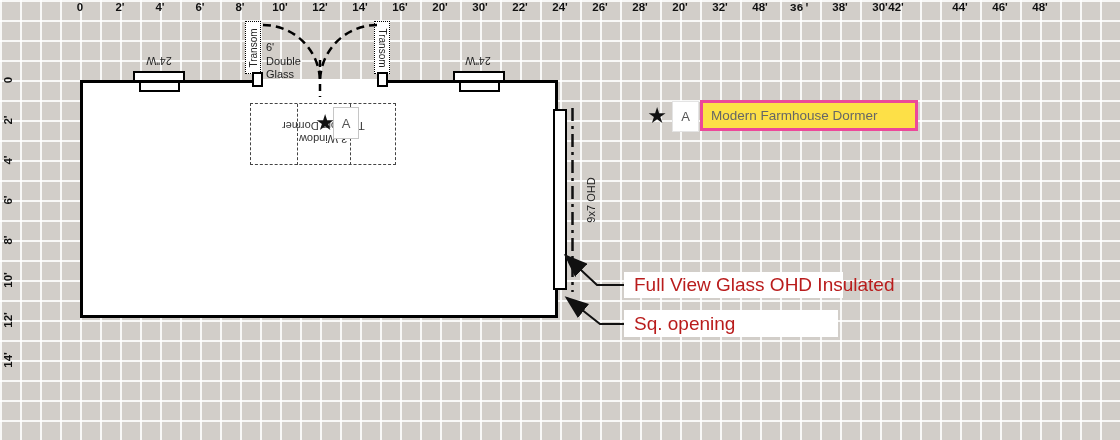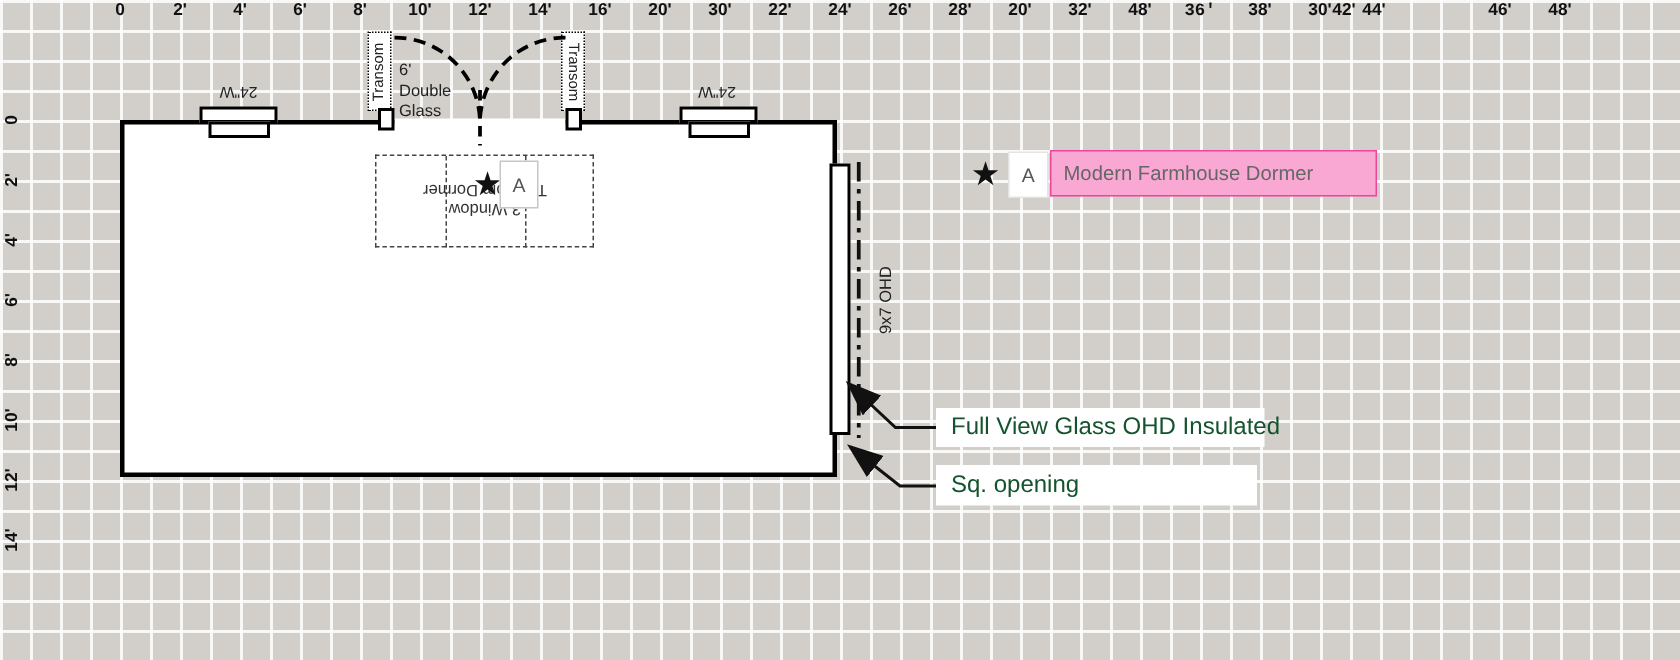--- a/index.html
+++ b/index.html
@@ -34,26 +34,26 @@
   .dormer-box{left:250px;top:103px;width:144px;height:60px;border:1.5px dashed #444;}
   .dormer-div{top:104px;height:61px;border-left:1.5px dashed #444;width:0;}
   .dormer-text{left:250px;top:106px;width:147px;height:52px;display:flex;flex-direction:column;align-items:center;justify-content:center;}
   .dormer-text span{display:block;transform:rotate(180deg);font-size:11px;line-height:13px;color:#333;white-space:nowrap;}
   .star{transform:translate(-50%,-50%);font-size:22px;color:#111;line-height:22px;}
   .marker-box{width:24px;height:30px;background:#fff;border:1px solid #c6c6c6;display:flex;align-items:center;justify-content:center;font-size:13px;color:#555;}
   
   .ohd-door{left:553px;top:109px;width:10px;height:177px;border:2px solid #000;background:#fff;}
   .ohd-label{left:591px;top:200px;transform:translate(-50%,-50%) rotate(-90deg);font-size:11px;color:#222;white-space:nowrap;}
   
-  .ann{background:#fff;font-size:16px;color:#14532d;box-sizing:border-box;padding-left:10px;white-space:nowrap;}
+  .ann{background:#fff;font-size:19px;color:#b91c1c;box-sizing:border-box;padding-left:10px;white-space:nowrap;}
   .ann.full{left:624px;top:272px;width:219px;height:26px;line-height:26px;}
   .ann.sq{left:624px;top:310px;width:214px;height:27px;line-height:27px;}
   
   .legend-marker{left:672px;top:101px;width:25px;height:29px;border:1px solid #e4e4e4;}
-  .legend-input{left:700px;top:100px;width:218px;height:31px;box-sizing:border-box;border:1px solid #ec4899;background:#f9a8d4;
+  .legend-input{left:700px;top:100px;width:218px;height:31px;box-sizing:border-box;border:3px solid #ec4899;background:#fde047;
     font-family:"Liberation Sans",sans-serif;font-size:13.5px;color:#666;padding:0 8px;outline:none;}
   svg.overlay{position:absolute;left:0;top:0;pointer-events:none;}
 </style>
 </head>
 <body>
 
 <div class="ruler">
     <span class="tick-top" style="left: 80px;">0</span>
     <span class="tick-top" style="left: 120px;">2'</span>
     <span class="tick-top" style="left: 160px;">4'</span>
@@ -69,21 +69,21 @@
     <span class="tick-top" style="left: 560px;">24'</span>
     <span class="tick-top" style="left: 600px;">26'</span>
     <span class="tick-top" style="left: 640px;">28'</span>
     <span class="tick-top" style="left: 680px;">20'</span>
     <span class="tick-top" style="left: 720px;">32'</span>
     <span class="tick-top" style="left: 760px;">48'</span>
     <span class="tick-top" style="left: 800px; font-family: Liberation Mono, monospace;">36'</span>
     <span class="tick-top" style="left: 840px;">38'</span>
     <span class="tick-top" style="left: 880px;">30'</span>
     <span class="tick-top" style="left: 896px;">42'</span>
-    <span class="tick-top" style="left: 916px;">44'</span>
+    <span class="tick-top" style="left: 960px;">44'</span>
     <span class="tick-top" style="left: 1000px;">46'</span>
     <span class="tick-top" style="left: 1040px;">48'</span>
   </div>
 <div class="ruler">
     <span class="tick-left" style="top: 80px;">0</span>
     <span class="tick-left" style="top: 120px;">2'</span>
     <span class="tick-left" style="top: 160px;">4'</span>
     <span class="tick-left" style="top: 200px;">6'</span>
     <span class="tick-left" style="top: 240px;">8'</span>
     <span class="tick-left" style="top: 280px;">10'</span>

